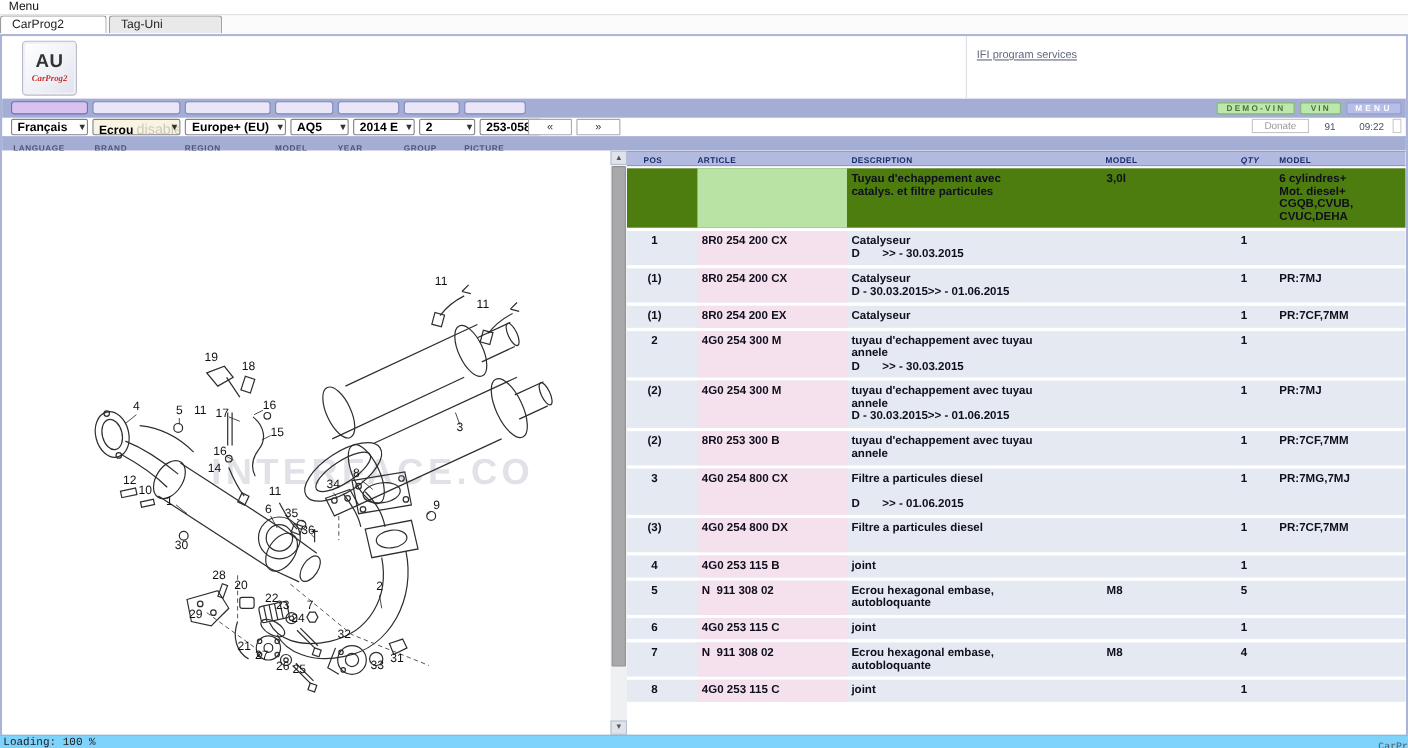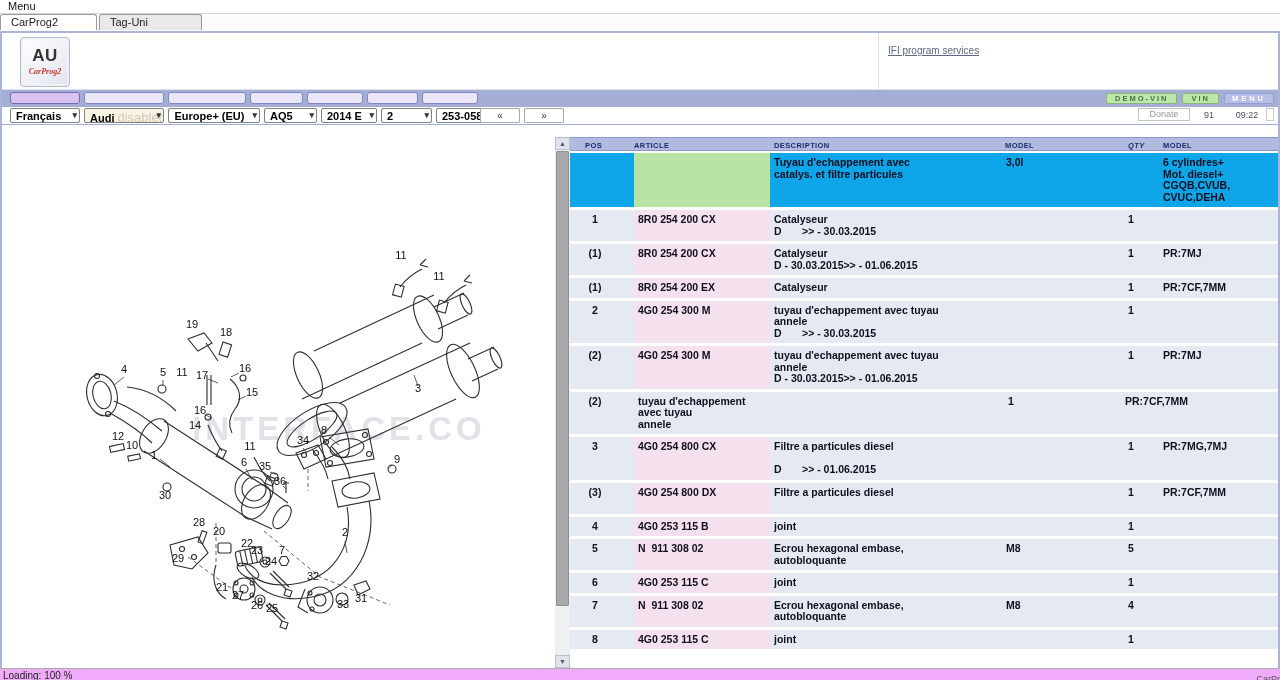--- a/index.html
+++ b/index.html
@@ -126,27 +126,27 @@
   .prow { display:grid; grid-template-columns:64px 136px 235px 120px 38px 1fr;
           background:#e5e9f2; margin-bottom:3px; cursor:pointer; }
   .prow > div { font-size:10.5px; font-weight:700; color:#0f0f1e; line-height:11.5px;
                 padding-top:4px; padding-bottom:4px; white-space:pre-line; }
   .c-pos { text-align:center; padding-right:14px; }
   .c-article { background:#f4e1ed; padding-left:4px; }
   .c-desc { padding-left:4px; }
   .c-remark { padding-left:1px; }
   .c-qty { padding-left:3px; }
   .c-model { color:#8c1f1f; }
-  .grow { background:#0ea5e9; }
+  .grow { background:#4d7c0f; }
   .grow .c-article { background:#b9e3a5; }
   .grow .c-model { color:#0f0f1e; }
 
   
-  .statusbar { position:absolute; left:0; right:0; bottom:0; height:12px; background:#f0abfc;
-               border-top:1px solid #adadad; font-size:10px; color:#222; }
+  .statusbar { position:absolute; left:0; right:0; bottom:0; height:12px; background:#7dd3fc;
+               border-top:1px solid #adadad; font-size:10px; color:#222;font-family:Liberation Mono, monospace; }
   .statusbar .sb-left { position:absolute; left:3px; top:1px; }
   .statusbar .sb-right { position:absolute; right:0px; top:5px; color:#555; font-size:9px; }
 </style>
 </head>
 <body>
 
 <div class="screen">
 
   <div class="menubar">
     <span>Menu</span>
@@ -185,37 +185,38 @@
     <div class="band1-buttons">
       <button class="btn-green">DEMO-VIN</button>
       <button class="btn-green">VIN</button>
       <button class="btn-menu">MENU</button>
     </div>
   </div>
 
   <div class="band band2">
     <div class="selects">
         <div class="dd"><span class="dd-val">Français</span><span class="chev">▾</span></div>
-        <div class="dd"><span class="dd-val">Audi</span><span class="dd-disabled">disabled</span><span class="chev">▾</span></div>
+        <div class="dd"><span class="dd-val">Ecrou</span><span class="dd-disabled">disabled</span><span class="chev">▾</span></div>
         <div class="dd"><span class="dd-val">Europe+ (EU)</span><span class="chev">▾</span></div>
         <div class="dd"><span class="dd-val">AQ5</span><span class="chev">▾</span></div>
         <div class="dd"><span class="dd-val">2014 E</span><span class="chev">▾</span></div>
         <div class="dd"><span class="dd-val">2</span><span class="chev">▾</span></div>
         <div class="dd"><span class="dd-val">253-058</span><span class="chev">▾</span></div>
       </div>
     <button class="nav-btn nav-prev">«</button>
     <button class="nav-btn nav-next">»</button>
     <div class="band2-right">
       <button class="btn-donate">Donate</button>
       <span class="counter">91</span>
       <span class="clock">09:22</span>
       <span class="mini-box"></span>
     </div>
   </div>
 
+  <div class="band band3"><span>LANGUAGE</span><span>BRAND</span><span>REGION</span><span>MODEL</span><span>YEAR</span><span>GROUP</span><span>PICTURE</span></div>
 
   <div class="content">
 
     <div class="diagram-panel">
       <svg width="552" height="531" viewBox="0 0 552 531">
         <text id="wm" class="watermark" x="190" y="303">INTERFACE.CO</text>
         <g class="art">
 
           <ellipse cx="100" cy="258" rx="15" ry="21" transform="rotate(-14 100 258)"></ellipse>
           <ellipse cx="100" cy="258" rx="9" ry="14" transform="rotate(-14 100 258)"></ellipse>
@@ -475,20 +476,21 @@
     <div class="c-desc">tuyau d'echappement avec tuyau
 annele
 D - 30.03.2015&gt;&gt; - 01.06.2015</div>
     <div class="c-remark"></div>
     <div class="c-qty">1</div>
     <div class="c-model">PR:7MJ</div>
   </div>
 
   <div class="prow">
     <div class="c-pos">(2)</div>
+    <div class="c-article">8R0 253 300 B</div>
     <div class="c-desc">tuyau d'echappement avec tuyau
 annele</div>
     <div class="c-remark"></div>
     <div class="c-qty">1</div>
     <div class="c-model">PR:7CF,7MM</div>
   </div>
 
   <div class="prow">
     <div class="c-pos">3</div>
     <div class="c-article">4G0 254 800 CX</div>

